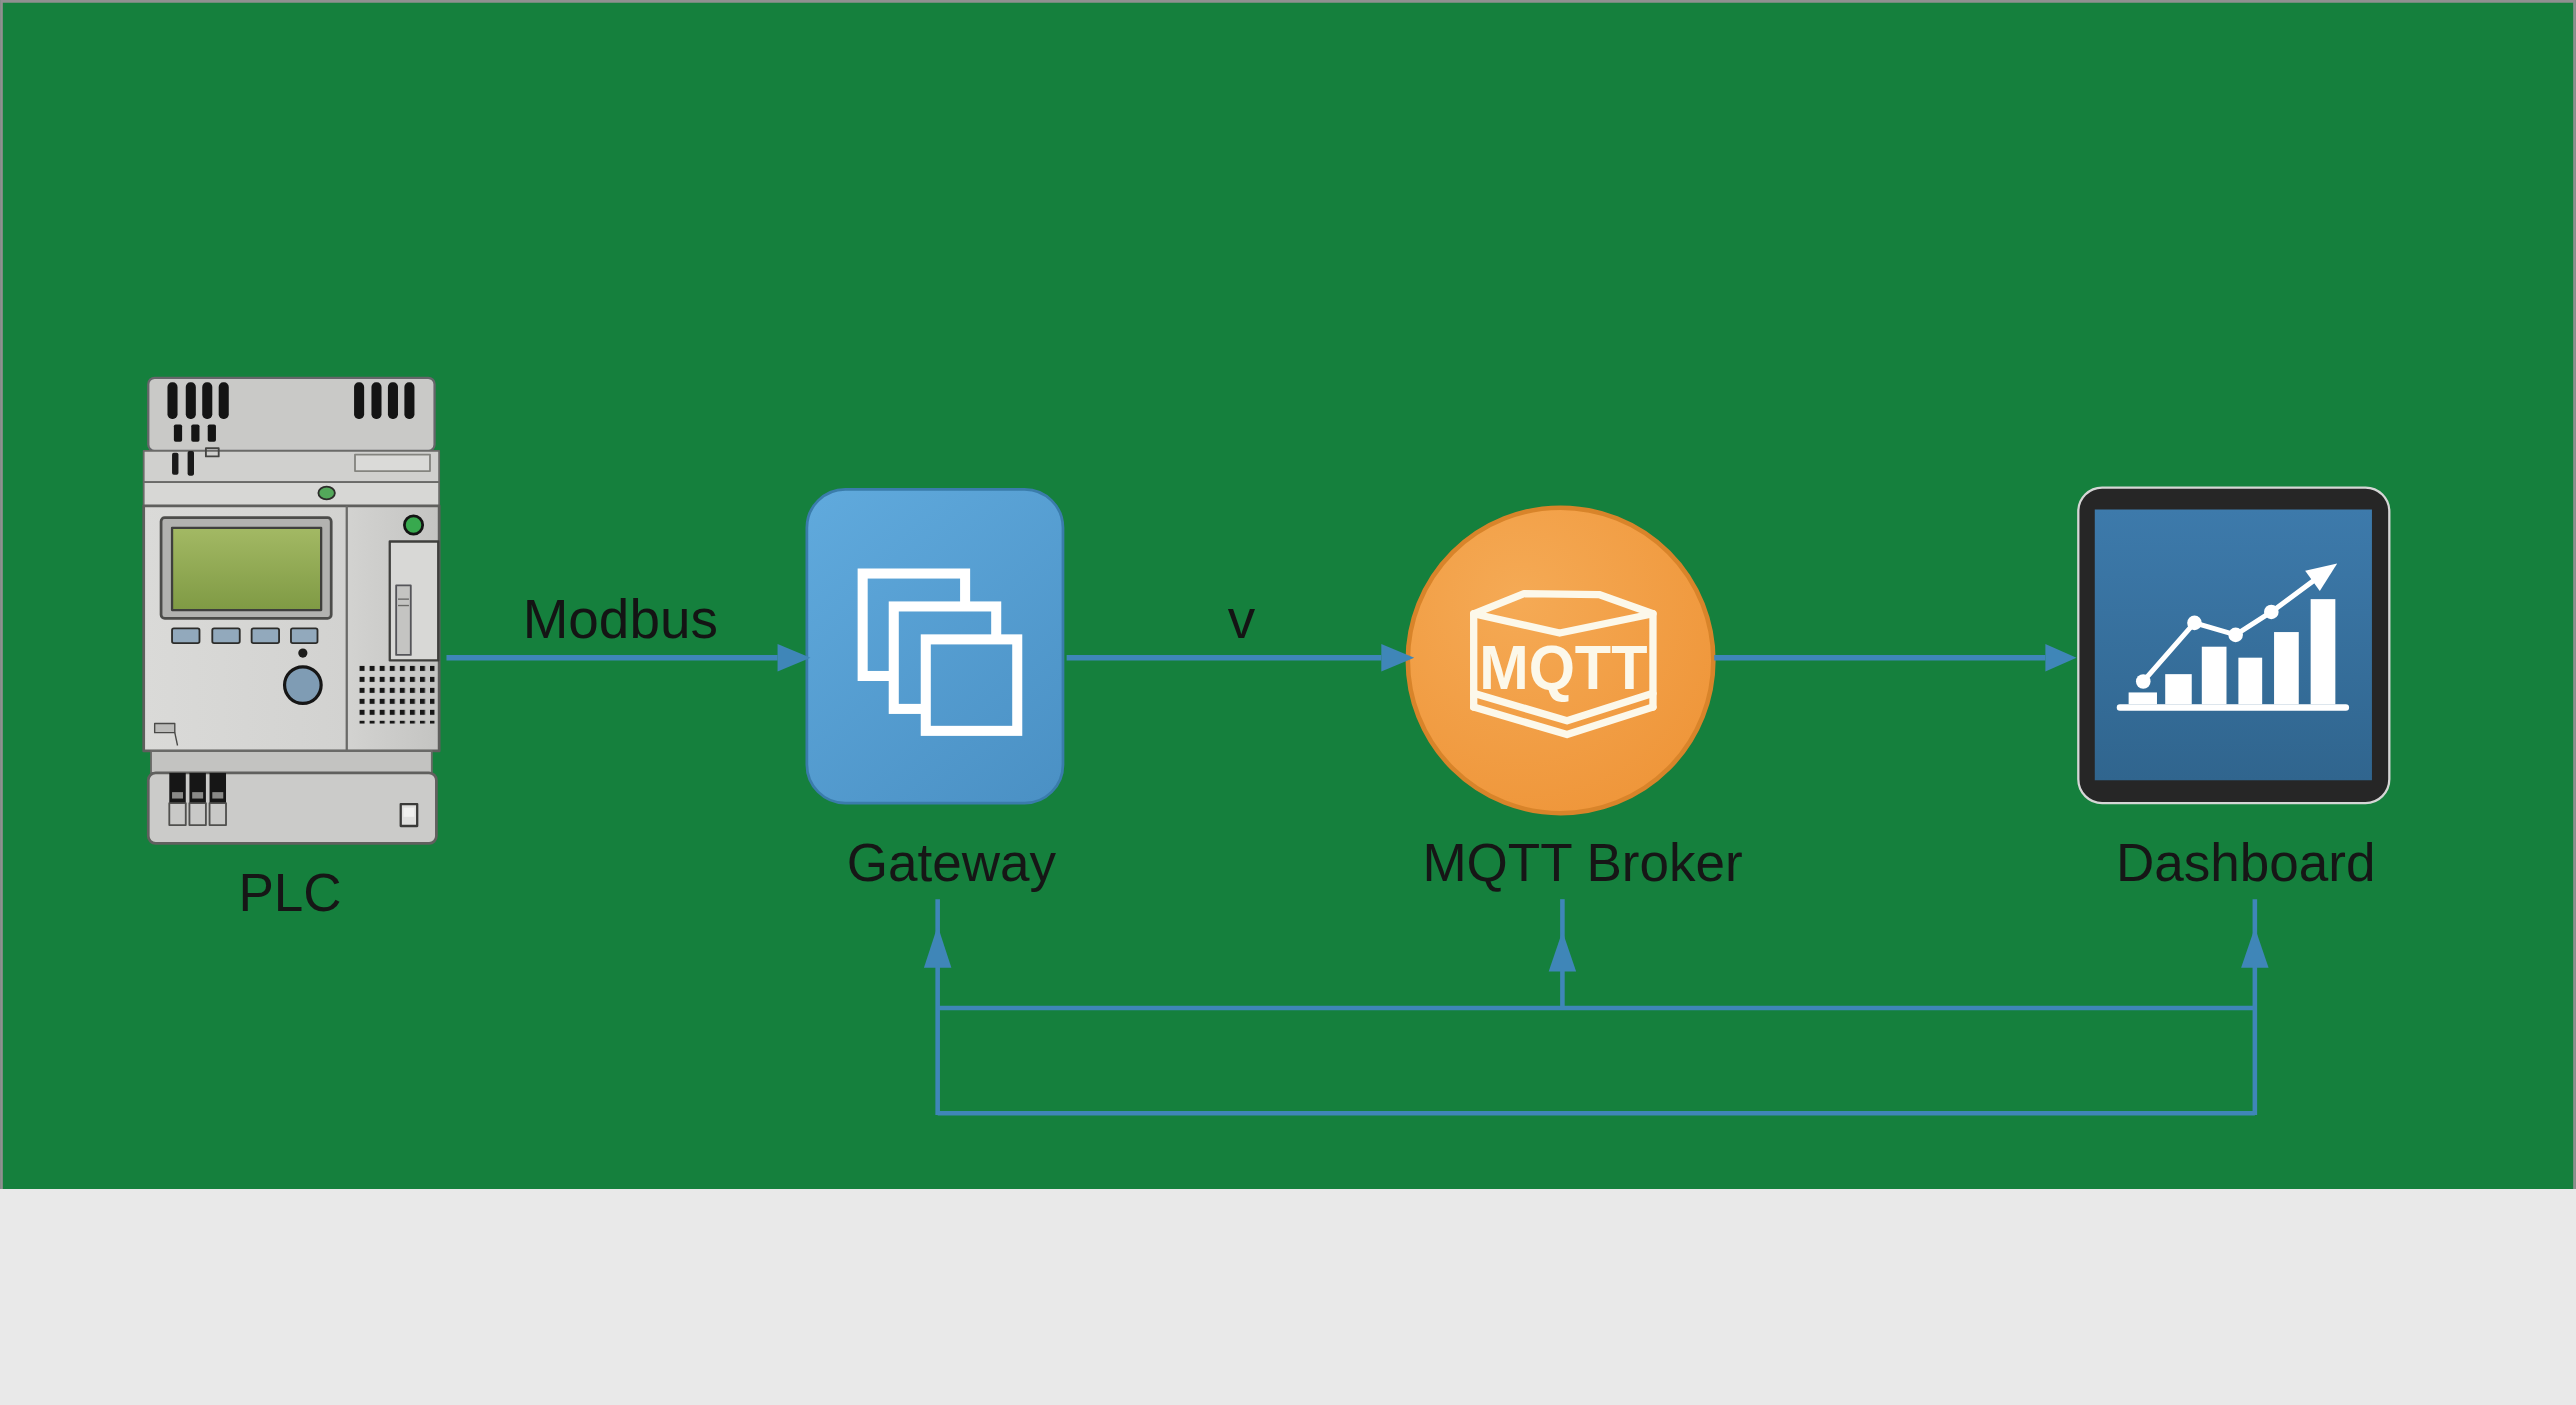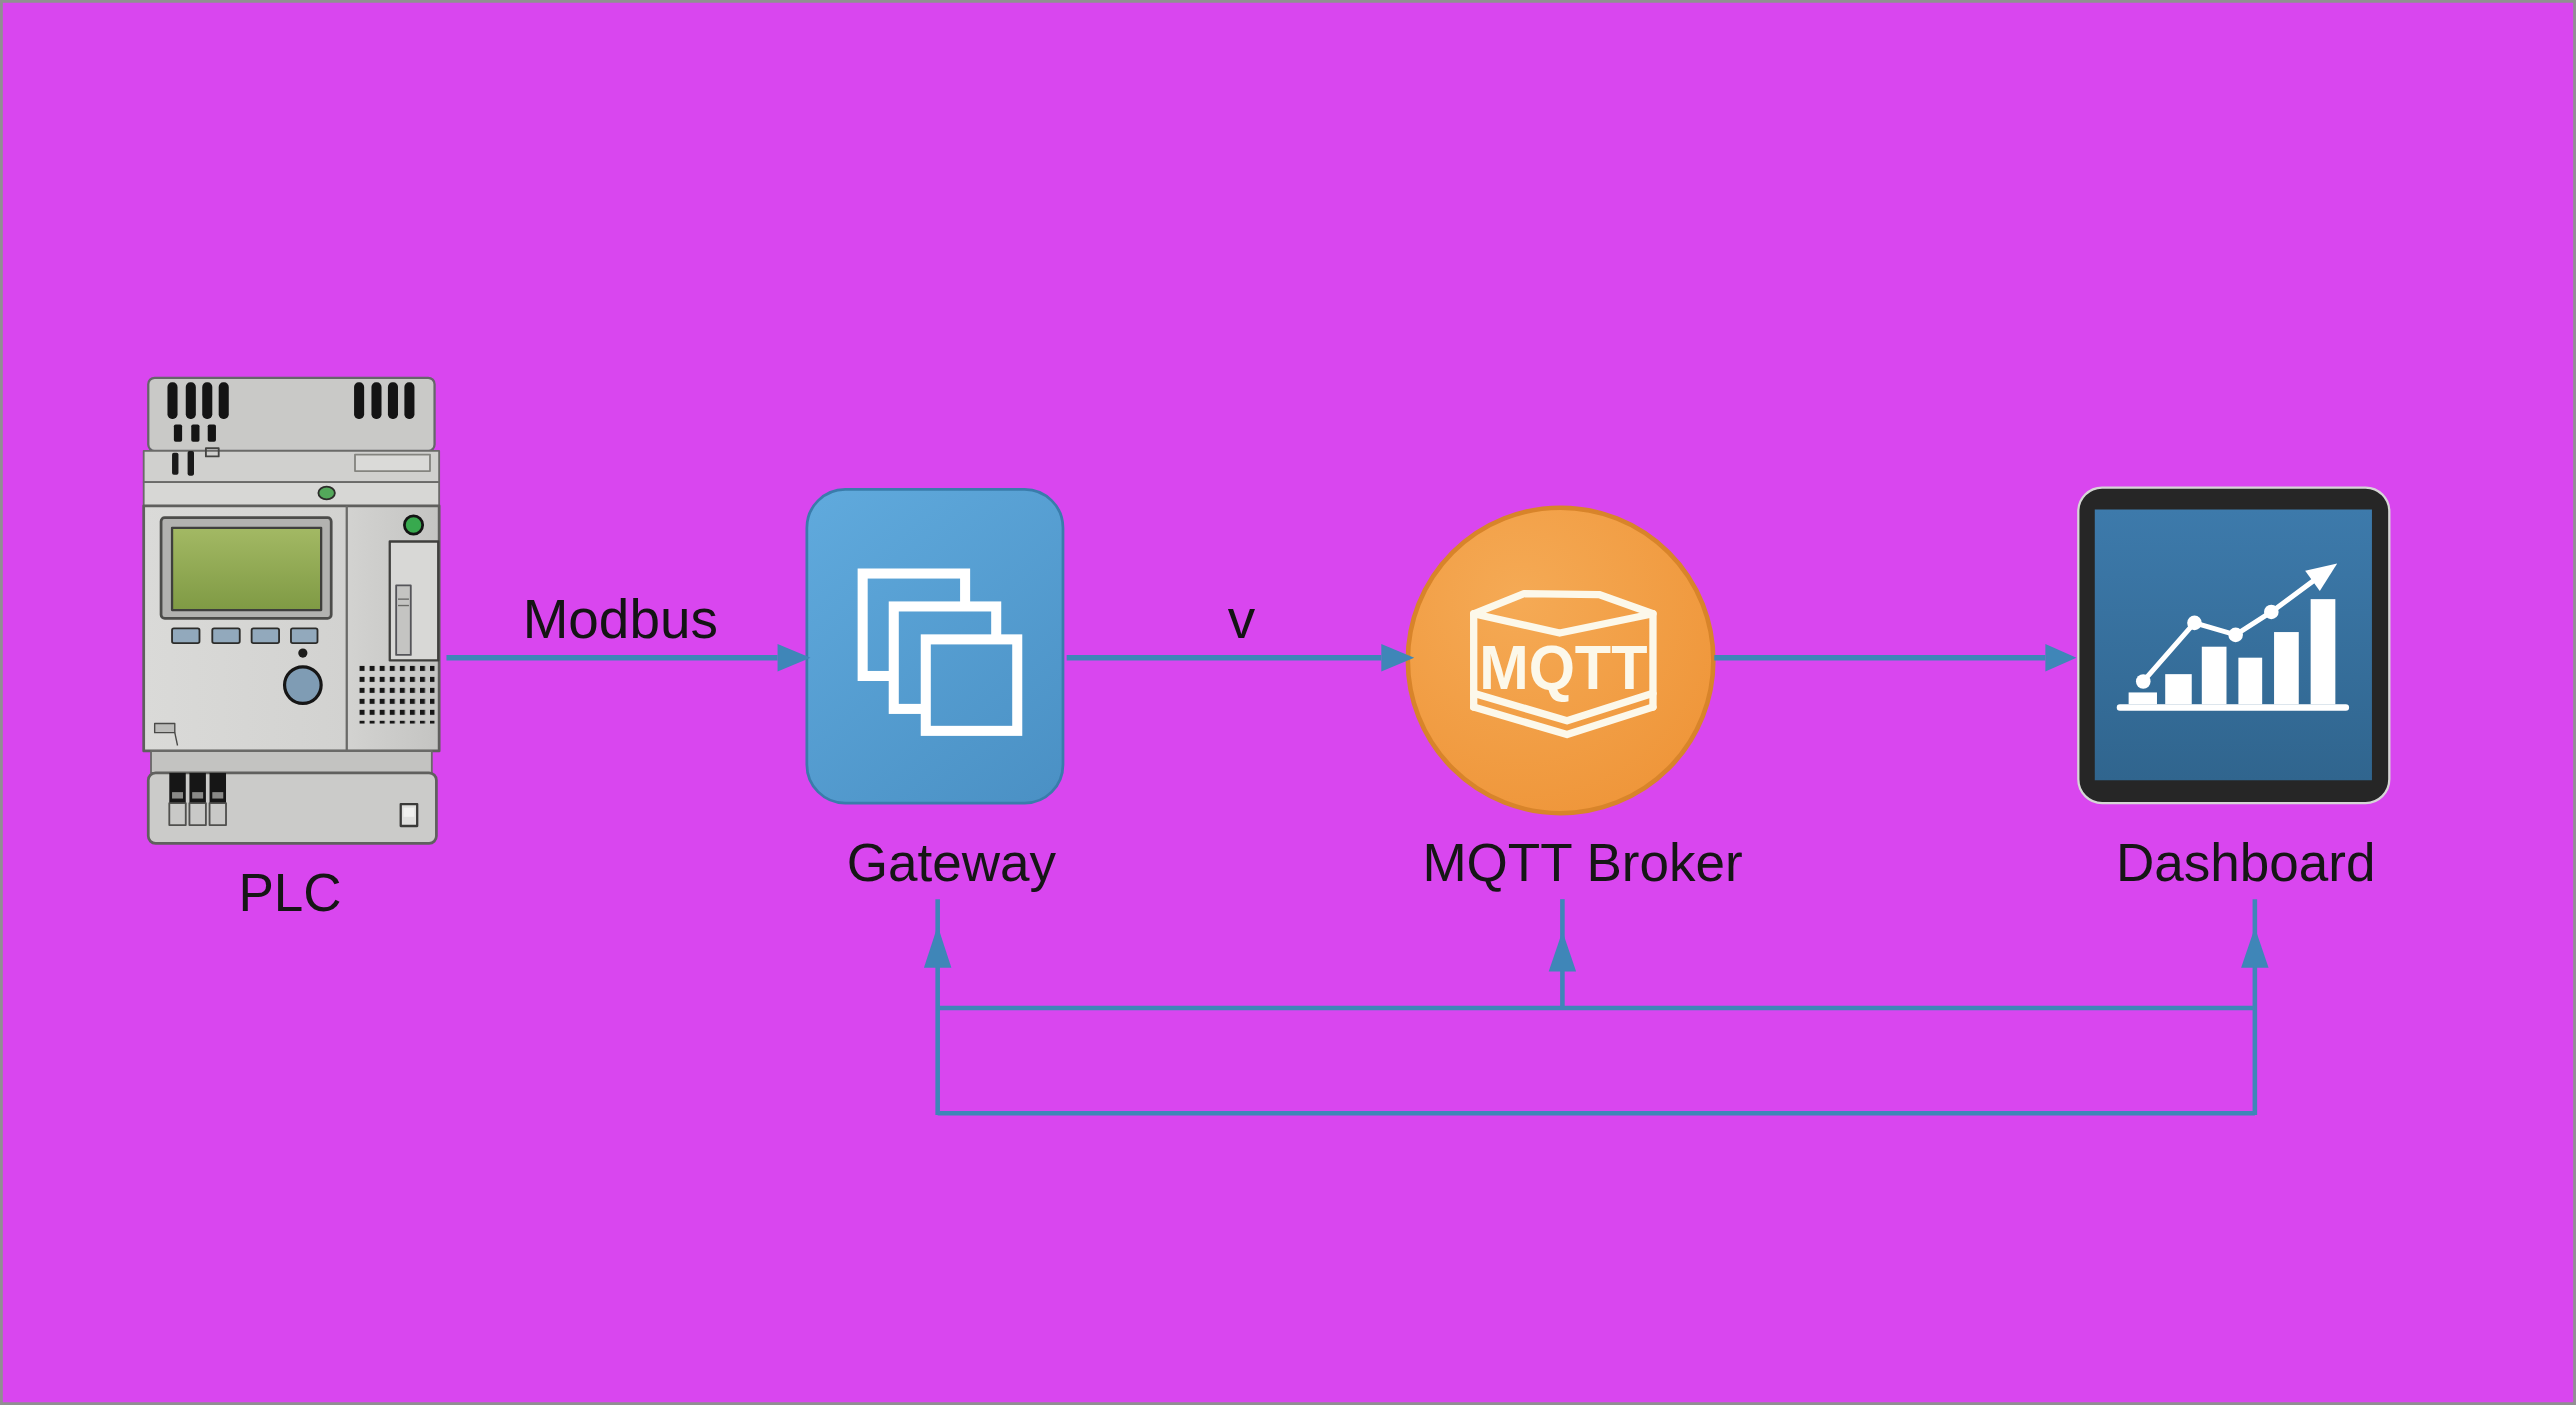--- a/index.html
+++ b/index.html
@@ -1,20 +1,20 @@
 <!DOCTYPE html>
 <html style="font-size:14.6px"><head>
 <meta charset="utf-8">
 <style>
   html, body { margin: 0; padding: 0; background: #e9e9e9; }
   #canvas {
     position: relative;
     width: 2576px;
-    height: 1405px;
-    background: #d946ef;
+    height: 1189px;
+    background: #15803d;
     overflow: hidden;
     font-family: "Liberation Sans", sans-serif;
   }
   svg { position: absolute; left: 0; top: 0; }
   .node-label {
     font-family: "Liberation Sans", sans-serif;
     font-size: 58px;
     fill: #161616;
   }
   .edge-label {

